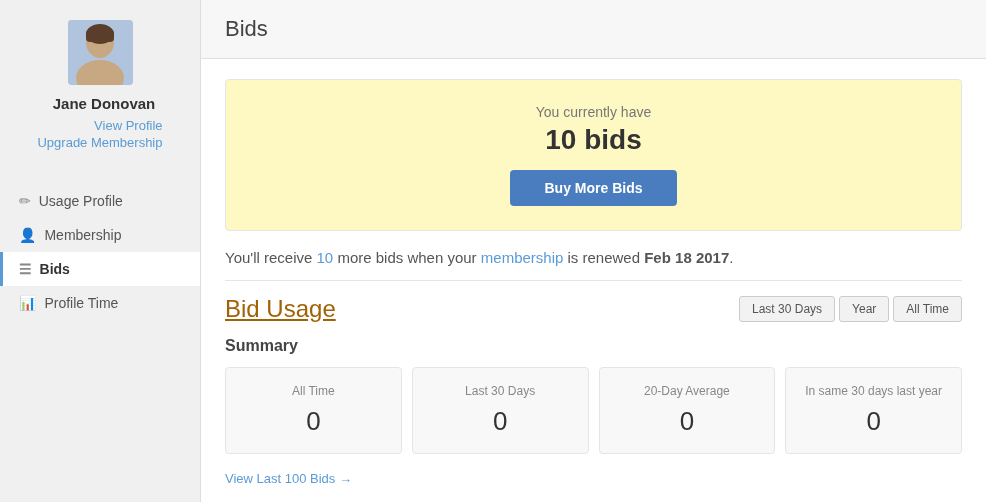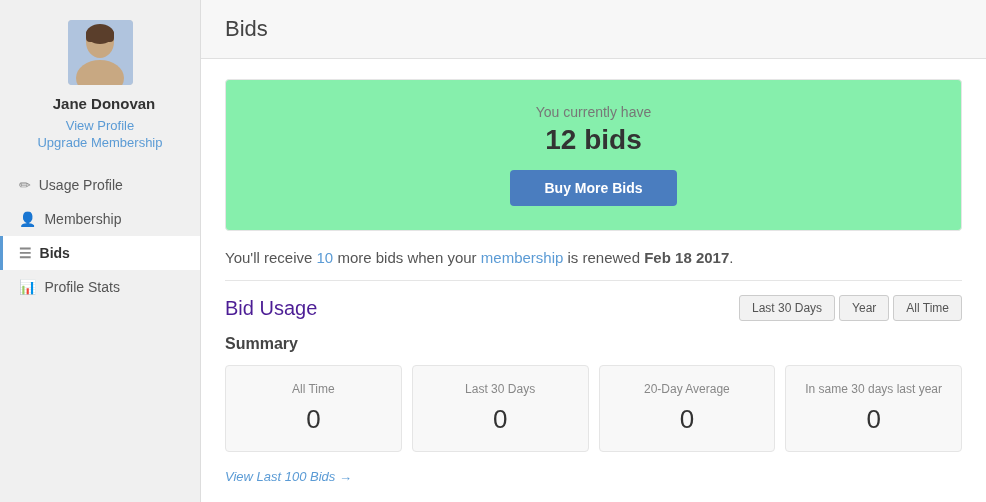--- a/index.html
+++ b/index.html
@@ -45,22 +45,22 @@
     }
     .user-name {
       font-weight: bold;
       font-size: 15px;
       text-align: center;
       margin-bottom: 6px;
       color: #333;
       margin-left: 8px;
     }
     .sidebar-links {
-      text-align: center;
-      margin-bottom: 16px;
+      text-align: right;
+      margin-bottom: 32px;
     }
     .sidebar-links a {
       display: block;
       color: #5b9bd5;
       text-decoration: none;
       font-size: 13px;
       margin-bottom: 2px;
     }
     .sidebar-nav {
       width: 100%;
@@ -100,21 +100,21 @@
     .main-title {
       font-size: 22px;
       font-weight: normal;
       color: #444;
     }
     .main-content {
       padding: 20px 24px;
     }
     
     .bids-card {
-      background: #86efac;
+      background: #fef9c3;
       border: 1px solid #e5e5e5;
       border-radius: 4px;
       padding: 24px;
       text-align: center;
       margin-bottom: 18px;
     }
     .bids-card .subtitle {
       font-size: 14px;
       color: #777;
       margin-bottom: 4px;
@@ -142,23 +142,24 @@
       margin-bottom: 14px;
     }
     
     .bid-usage-header {
       display: flex;
       align-items: center;
       justify-content: space-between;
       margin-bottom: 14px;
     }
     .bid-usage-title {
-      font-size: 20px;
-      color: #4c1d95;
+      font-size: 24px;
+      color: #a16207;
       font-weight: normal;
+      text-decoration: underline;
     }
     .filter-buttons {
       display: flex;
       gap: 4px;
     }
     .filter-btn {
       padding: 5px 12px;
       font-size: 12px;
       border: 1px solid #ccc;
       background: #f2f2f2;
@@ -194,21 +195,20 @@
     .summary-card .card-value {
       font-size: 26px;
       color: #333;
       font-weight: normal;
     }
     
     .view-bids-link {
       color: #5b9bd5;
       text-decoration: none;
       font-size: 13px;
-      font-style: italic;
     }
     .divider {
       border: none;
       border-top: 1px solid #e5e5e5;
       margin-bottom: 14px;
     }
   </style>
 </head>
 <body>
 
@@ -242,34 +242,34 @@
       <div class="nav-item">
         <span class="nav-icon">👤</span>
         <span>Membership</span>
       </div>
       <div class="nav-item active">
         <span class="nav-icon">☰</span>
         <span>Bids</span>
       </div>
       <div class="nav-item">
         <span class="nav-icon">📊</span>
-        <span>Profile Stats</span>
+        <span>Profile Time</span>
       </div>
     </nav>
   </aside>
 
   <main class="main">
     <div class="main-header">
       <h1 class="main-title">Bids</h1>
     </div>
     <div class="main-content">
       
       <div class="bids-card">
         <div class="subtitle">You currently have</div>
-        <div class="bids-count">12 bids</div>
+        <div class="bids-count">10 bids</div>
         <button class="btn-buy">Buy More Bids</button>
       </div>
 
       
       <p class="renewal-notice">
         You'll receive <span style="color:#5b9bd5">10</span> more bids when your <span style="color:#5b9bd5">membership</span> is renewed <strong>Feb 18 2017</strong>.
       </p>
 
       <hr class="divider">
 

